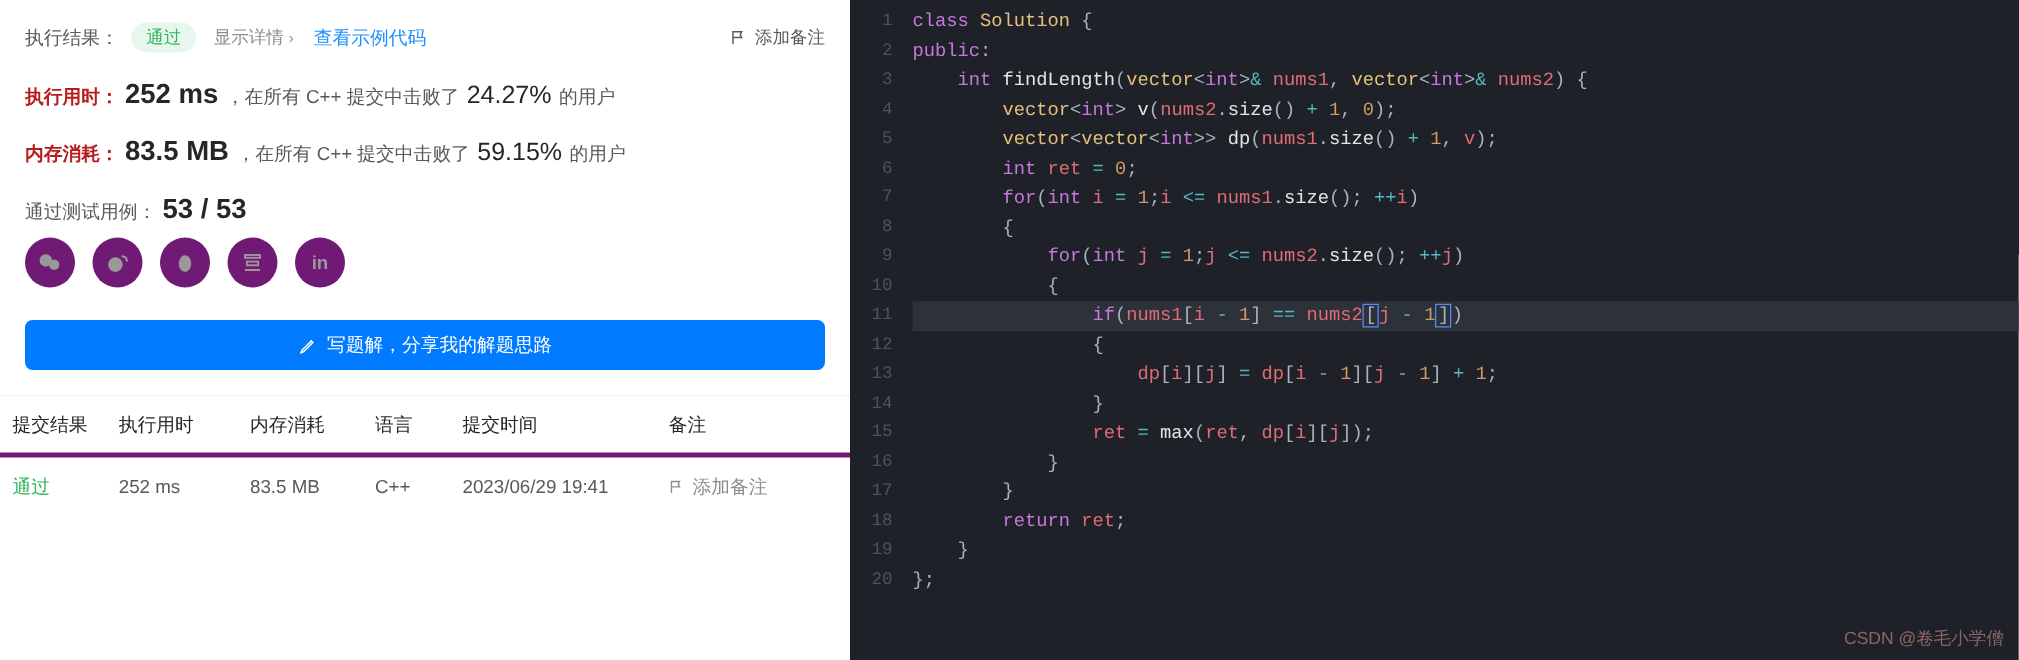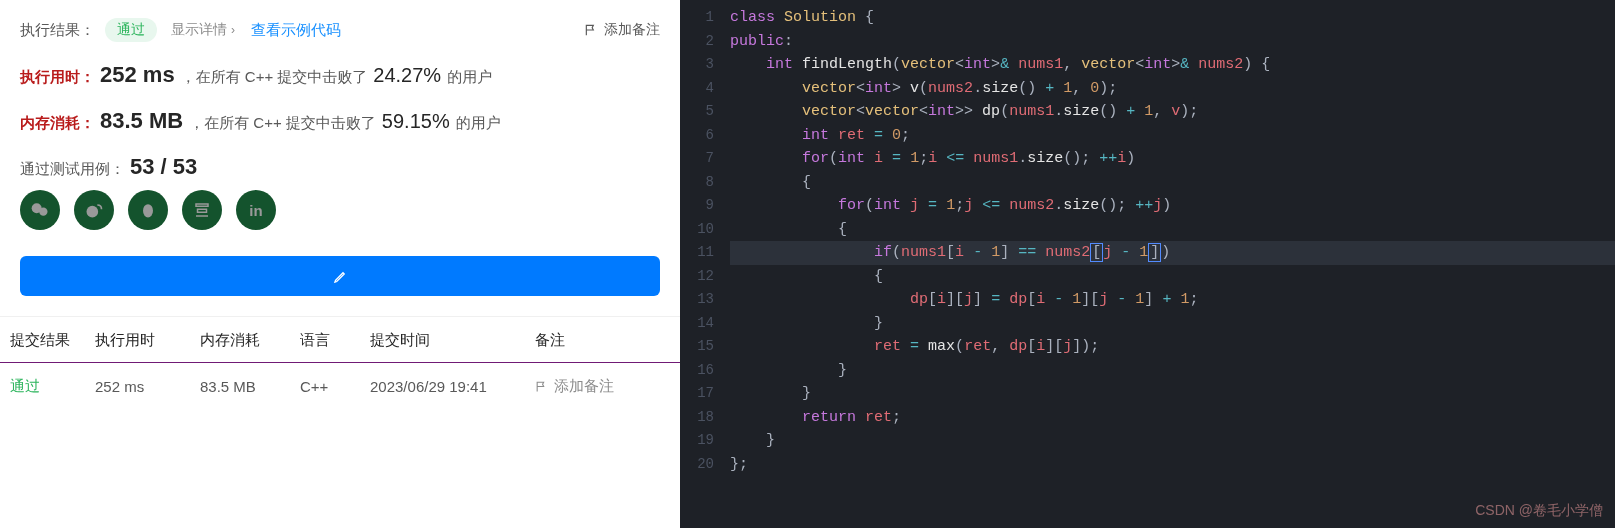--- a/index.html
+++ b/index.html
@@ -81,21 +81,21 @@
     font-size: 20px;
     font-weight: 500;
     color: #262626;
     margin: 0 6px;
   }
   .share-label { padding: 14px 20px 8px 20px; font-size: 14px; color: #595959; }
   .share-icons { display: flex; padding: 0 20px 18px 20px; gap: 14px; }
   .share-icon {
     width: 40px; height: 40px;
     border-radius: 50%;
-    background: #14532d;
+    background: #701a75;
     display: flex; align-items: center; justify-content: center;
     cursor: pointer;
     color: #888;
   }
   .write-btn {
     margin: 8px 20px 20px 20px;
     background: #007aff;
     color: #fff;
     border: none;
     border-radius: 6px;
@@ -104,21 +104,21 @@
     cursor: pointer;
     display: flex; align-items: center; justify-content: center;
     gap: 8px;
   }
   .divider { height: 1px; background: #f0f0f0; margin: 0; }
   .table-head {
     display: flex;
     padding: 14px 10px 12px 10px;
     font-size: 15px;
     color: #262626;
-    border-bottom: 1px solid #701a75;
+    border-bottom: 4px solid #701a75;
   }
   .table-row {
     display: flex;
     padding: 14px 10px 0 10px;
     font-size: 15px;
     color: #595959;
     align-items: center;
   }
   .col-result { width: 85px; }
   .col-time   { width: 105px; }
@@ -230,20 +230,21 @@
       </div>
     <div class="share-icon">
         <span style="font-weight:700;color:#999;font-size:15px;">in</span>
       </div>
   </div>
 
   <button class="write-btn">
     <svg width="15" height="15" viewBox="0 0 24 24" fill="none" stroke="#fff" stroke-width="2">
         <path d="M3 21l3-1 12-12-2-2L4 18l-1 3z"></path>
       </svg>
+    <span>写题解，分享我的解题思路</span>
   </button>
 
   <div class="divider"></div>
 
   <div class="table-head">
     <div class="col-result">提交结果</div>
     <div class="col-time">执行用时</div>
     <div class="col-mem">内存消耗</div>
     <div class="col-lang">语言</div>
     <div class="col-sub">提交时间</div>

